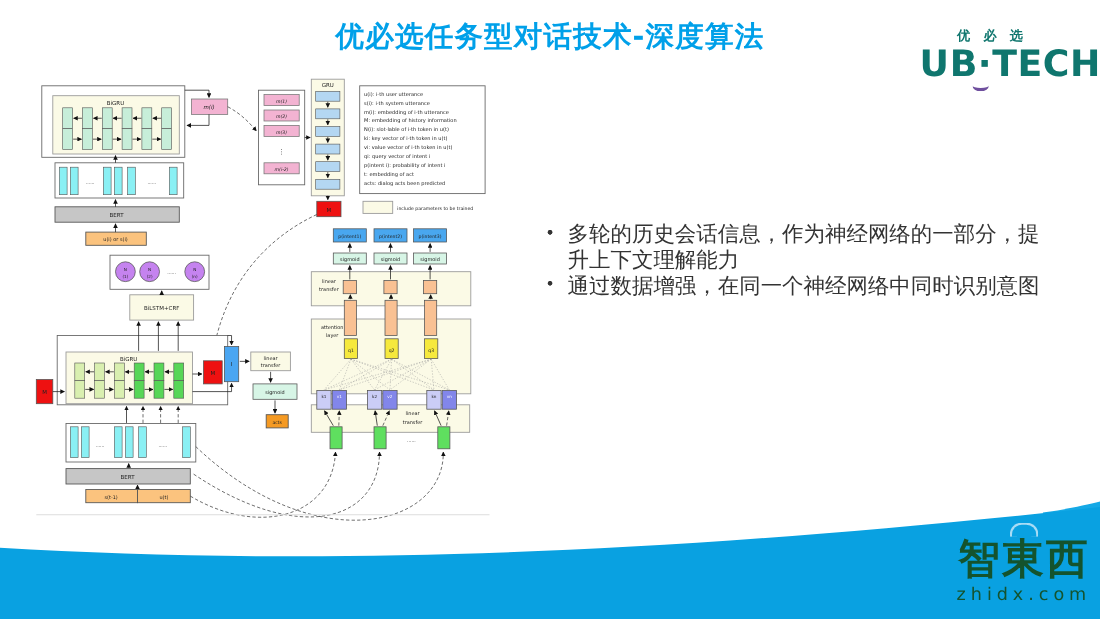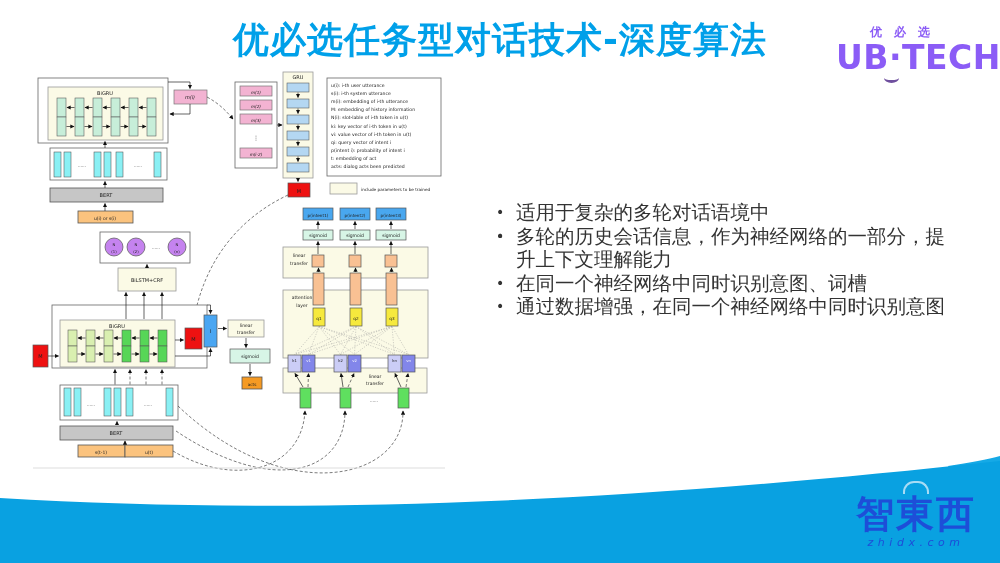--- a/index.html
+++ b/index.html
@@ -1,22 +1,22 @@
 <!DOCTYPE html>
 <html><head>
 <meta charset="utf-8">
 <style>
   html,body{margin:0;padding:0;}
   body{width:1000px;height:563px;position:relative;background:#fff;overflow:hidden;
        font-family:"DejaVu Sans","Liberation Sans",sans-serif;}
 
   .title{position:absolute;top:16px;left:0;right:0;text-align:center;
-         font-size:36px;font-weight:bold;color:#00a0e9;letter-spacing:1px;}
-
-  .logo{position:absolute;top:24px;right:36px;width:128px;text-align:center;color:#8b5cf6;}
+         font-size:26px;font-weight:bold;color:#00a0e9;letter-spacing:1px;}
+
+  .logo{position:absolute;top:24px;right:36px;width:128px;text-align:center;color:#0f766e;}
   .logo .cn{font-size:12px;font-weight:bold;letter-spacing:12px;padding-left:12px;}
   .logo .en{font-size:33px;font-weight:bold;line-height:1.05;letter-spacing:.5px;}
   .logo .smile{width:15px;height:7px;border-bottom:3px solid #6f4f9e;border-radius:50%;
                margin:-3px auto 0;position:relative;left:-9px;}
 
   .bullets{position:absolute;left:492px;top:201px;width:468px;}
   .bullets ul{list-style:none;margin:0;padding:0;}
   .bullets li{position:relative;padding-left:24px;font-size:19.5px;line-height:23.5px;color:#333;}
   .bullets li .dot{position:absolute;left:4px;top:0;font-size:14px;color:#333;}
 
@@ -54,43 +54,43 @@
   .t45{font-size:4.5px;text-anchor:middle;}
   .t42{font-size:4.2px;text-anchor:middle;}
   .t38{font-size:3.8px;text-anchor:middle;}
   .t6{font-size:6px;text-anchor:middle;}
   .it{font-style:italic;}
   .tl{font-size:4.6px;text-anchor:start;}
   .tn{font-size:4.2px;text-anchor:start;}
   .wtxt{fill:#fff;}
 
   .wave{position:absolute;left:0;bottom:0;width:1000px;height:110px;}
-  .watermark{position:absolute;right:24px;bottom:14px;text-align:center;color:#1d4ed8;}
+  .watermark{position:absolute;right:8px;bottom:14px;text-align:center;color:#14532d;}
   .watermark .antenna{width:22px;height:11px;border:2.5px solid #a8dcf5;border-bottom:none;
                       border-radius:11px 11px 0 0;margin:0 auto 1px;}
   .watermark .cn{font-size:38px;font-weight:bold;letter-spacing:2px;line-height:1;}
-  .watermark .en{font-size:11px;letter-spacing:4.5px;margin-top:3px;font-style:italic;}
+  .watermark .en{font-size:16px;letter-spacing:4.5px;margin-top:3px;}
 </style>
 </head>
 <body>
 
 <div class="title">优必选任务型对话技术-深度算法</div>
 
 <div class="logo">
   <div class="cn">优必选</div>
   <div class="en">UB·TECH</div>
   <div class="smile"></div>
 </div>
 
 <div class="bullets">
   <ul>
-    <li><span class="dot">•</span><span>适用于复杂的多轮对话语境中</span></li>
+    <li><span class="dot">•</span></li>
     <li><span class="dot">•</span></li>
     <li><span class="dot">•</span><span>多轮的历史会话信息，作为神经网络的一部分，提升上下文理解能力</span></li>
-    <li><span class="dot">•</span><span>在同一个神经网络中同时识别意图、词槽</span></li>
+    <li><span class="dot">•</span></li>
     <li><span class="dot">•</span><span>通过数据增强，在同一个神经网络中同时识别意图</span></li>
   </ul>
 </div>
 
 <svg class="diagram" viewBox="0 0 432 420">
   <defs>
     <marker id="ar" viewBox="0 0 8 8" refX="7" refY="4" markerWidth="6" markerHeight="6" orient="auto">
       <path d="M0,0 L8,4 L0,8 z" fill="#111"></path>
     </marker>
     <g id="gapA">

